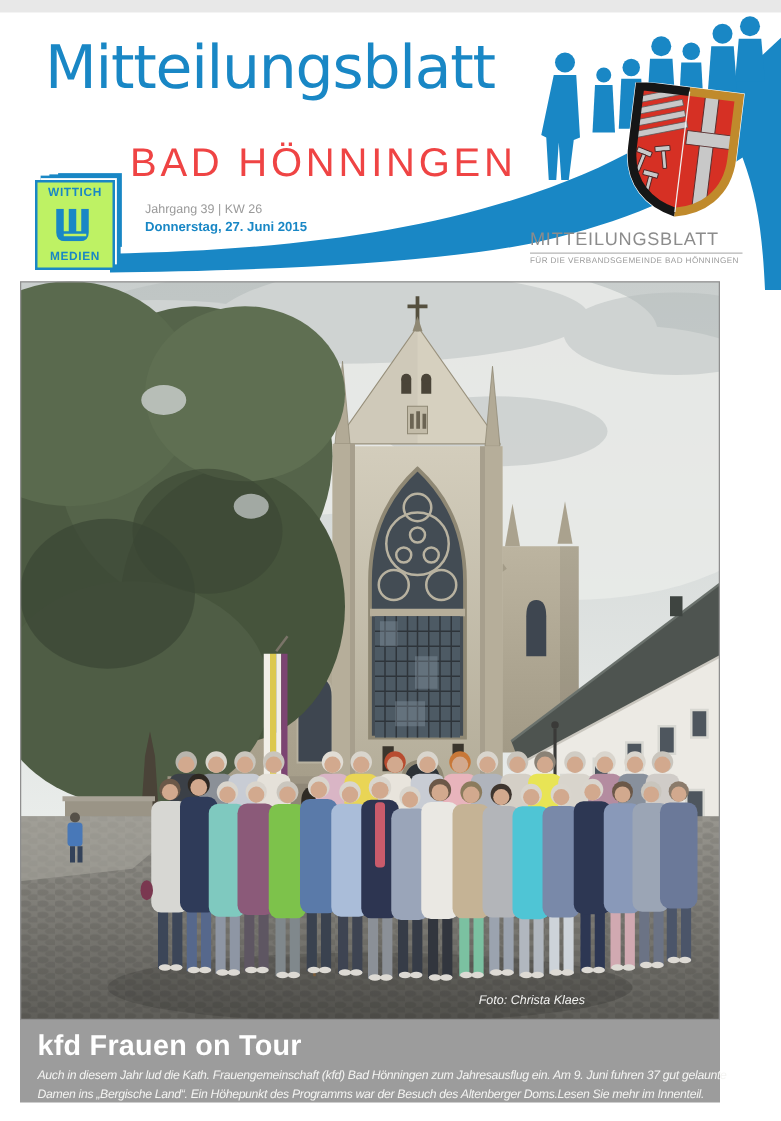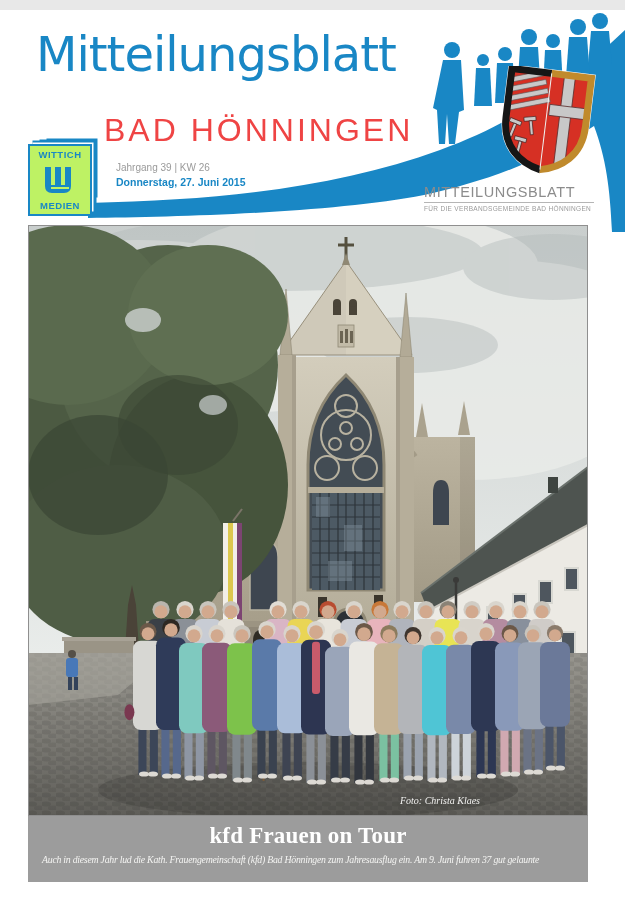--- a/index.html
+++ b/index.html
@@ -22,27 +22,27 @@
   .wittich .wt{font-size:9.5px;font-weight:700;color:#1987c5;letter-spacing:0.5px;}
   .issue-block{position:absolute;left:116px;top:151px;z-index:3;line-height:1.35;}
   .issue-line1{font-size:10px;color:#9a9a9a;}
   .issue-line2{font-size:10.5px;font-weight:700;color:#1987c5;}
   .masthead{position:absolute;left:424px;top:174px;width:170px;z-index:3;}
   .masthead .mh-title{font-size:14.5px;letter-spacing:0.6px;color:#8c8c8c;
     border-bottom:1px solid #b5b5b5;padding-bottom:2px;white-space:nowrap;}
   .masthead .mh-sub{font-size:6.5px;letter-spacing:0.32px;color:#9a9a9a;margin-top:2px;white-space:nowrap;}
   .crest-svg{position:absolute;left:498px;top:56px;z-index:2;}
   
-  .photo-fig{position:absolute;left:28px;top:215px;width:461px;margin:0;z-index:2;font-family:Liberation Serif, serif;}
+  .photo-fig{position:absolute;left:16px;top:215px;width:461px;margin:0;z-index:2;}
   .scene{display:block;width:560px;height:591px;outline:1px solid #8f8f8f;outline-offset:-1px;}
   .photo-credit{position:absolute;right:9px;top:570px;font-size:10px;font-style:italic;
     color:#f2f2f0;text-shadow:0 0 3px rgba(60,60,60,.6);}
   .caption-bar{width:560px;height:66px;background:#9c9c9c;box-sizing:border-box;
     padding:7px 14px 0 14px;}
-  .caption-title{margin:0;font-size:23px;font-weight:700;color:#ffffff;letter-spacing:0.2px;text-align:center;}
+  .caption-title{margin:0;font-size:23px;font-weight:700;color:#ffffff;letter-spacing:0.2px;}
   .caption-body{margin:4px 0 0 0;font-size:9.8px;font-style:italic;color:#f4f4f2;
     line-height:1.5;letter-spacing:-0.25px;}
   .cap-l1{display:block;white-space:nowrap;}
   .cap-l2{display:flex;justify-content:space-between;white-space:nowrap;}
 </style>
 </head>
 <body>
 
 <div class="page">
 
@@ -522,16 +522,20 @@
           <circle cx="527" cy="410.3" r="6.106000000000001" fill="#d2a98e"></circle>
         </g>
     </svg>
 
     <div class="photo-credit">Foto: Christa Klaes</div>
 
     <figcaption class="caption-bar">
       <h2 class="caption-title">kfd Frauen on Tour</h2>
       <p class="caption-body">
         <span class="cap-l1">Auch in diesem Jahr lud die Kath. Frauengemeinschaft (kfd) Bad Hönningen zum Jahresausflug ein. Am 9. Juni fuhren 37 gut gelaunte</span>
+        <span class="cap-l2">
+          <span>Damen ins „Bergische Land“. Ein Höhepunkt des Programms war der Besuch des Altenberger Doms.</span>
+          <span>Lesen Sie mehr im Innenteil.</span>
+        </span>
       </p>
     </figcaption>
   </figure>
 </div>
 
 </body></html>

